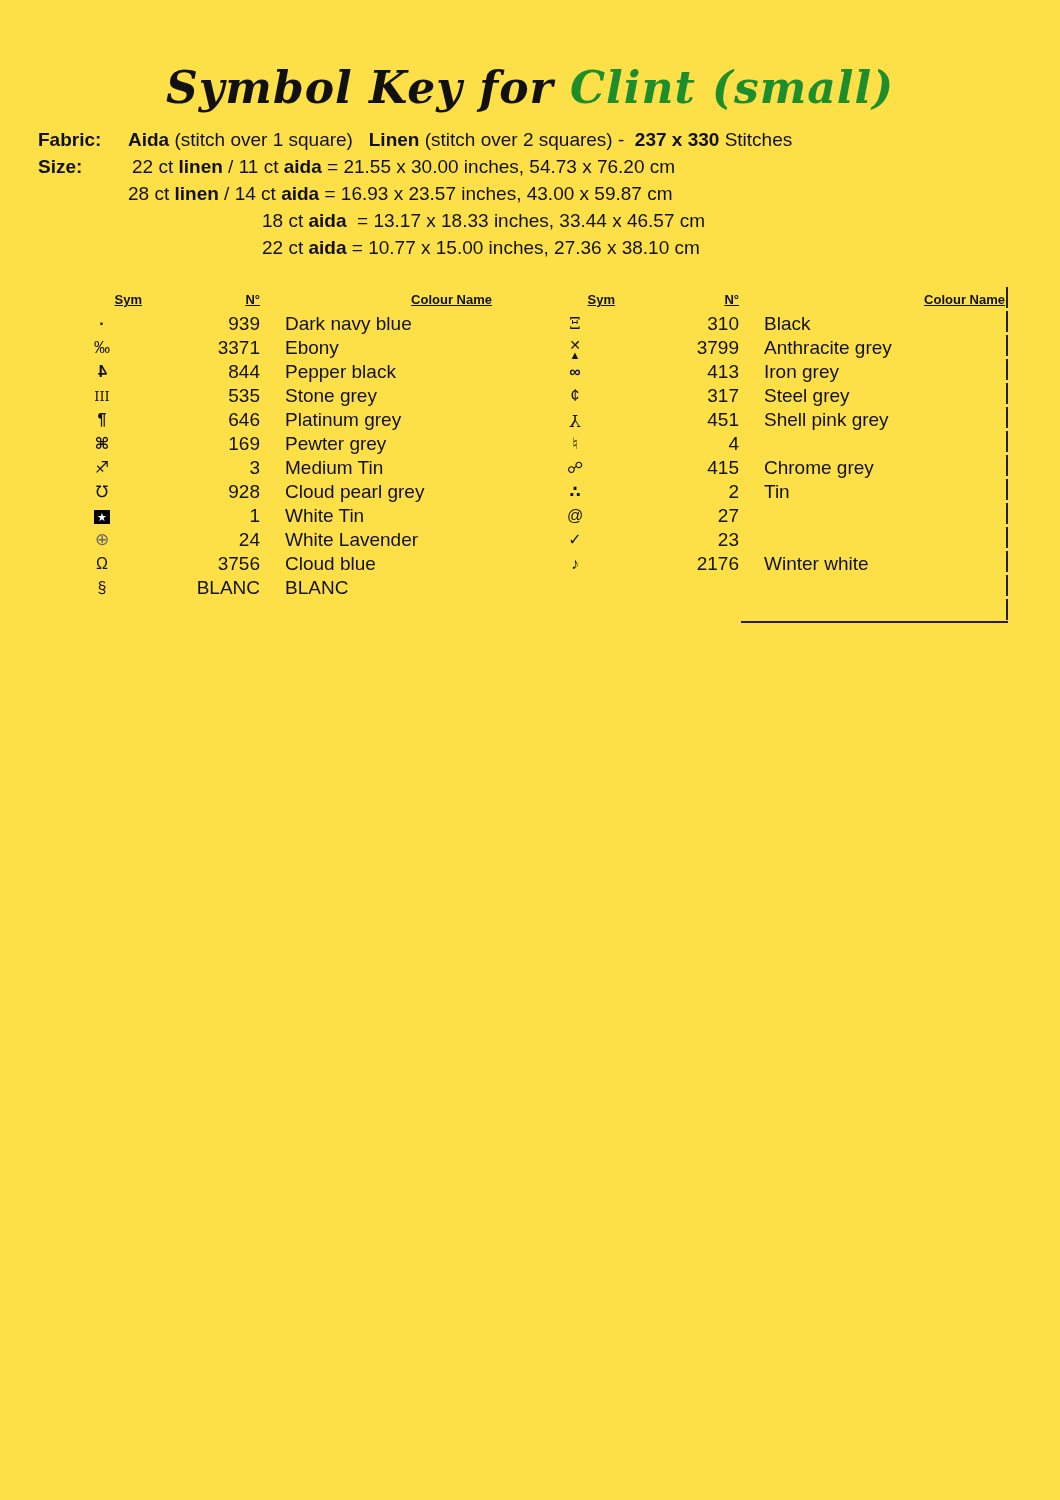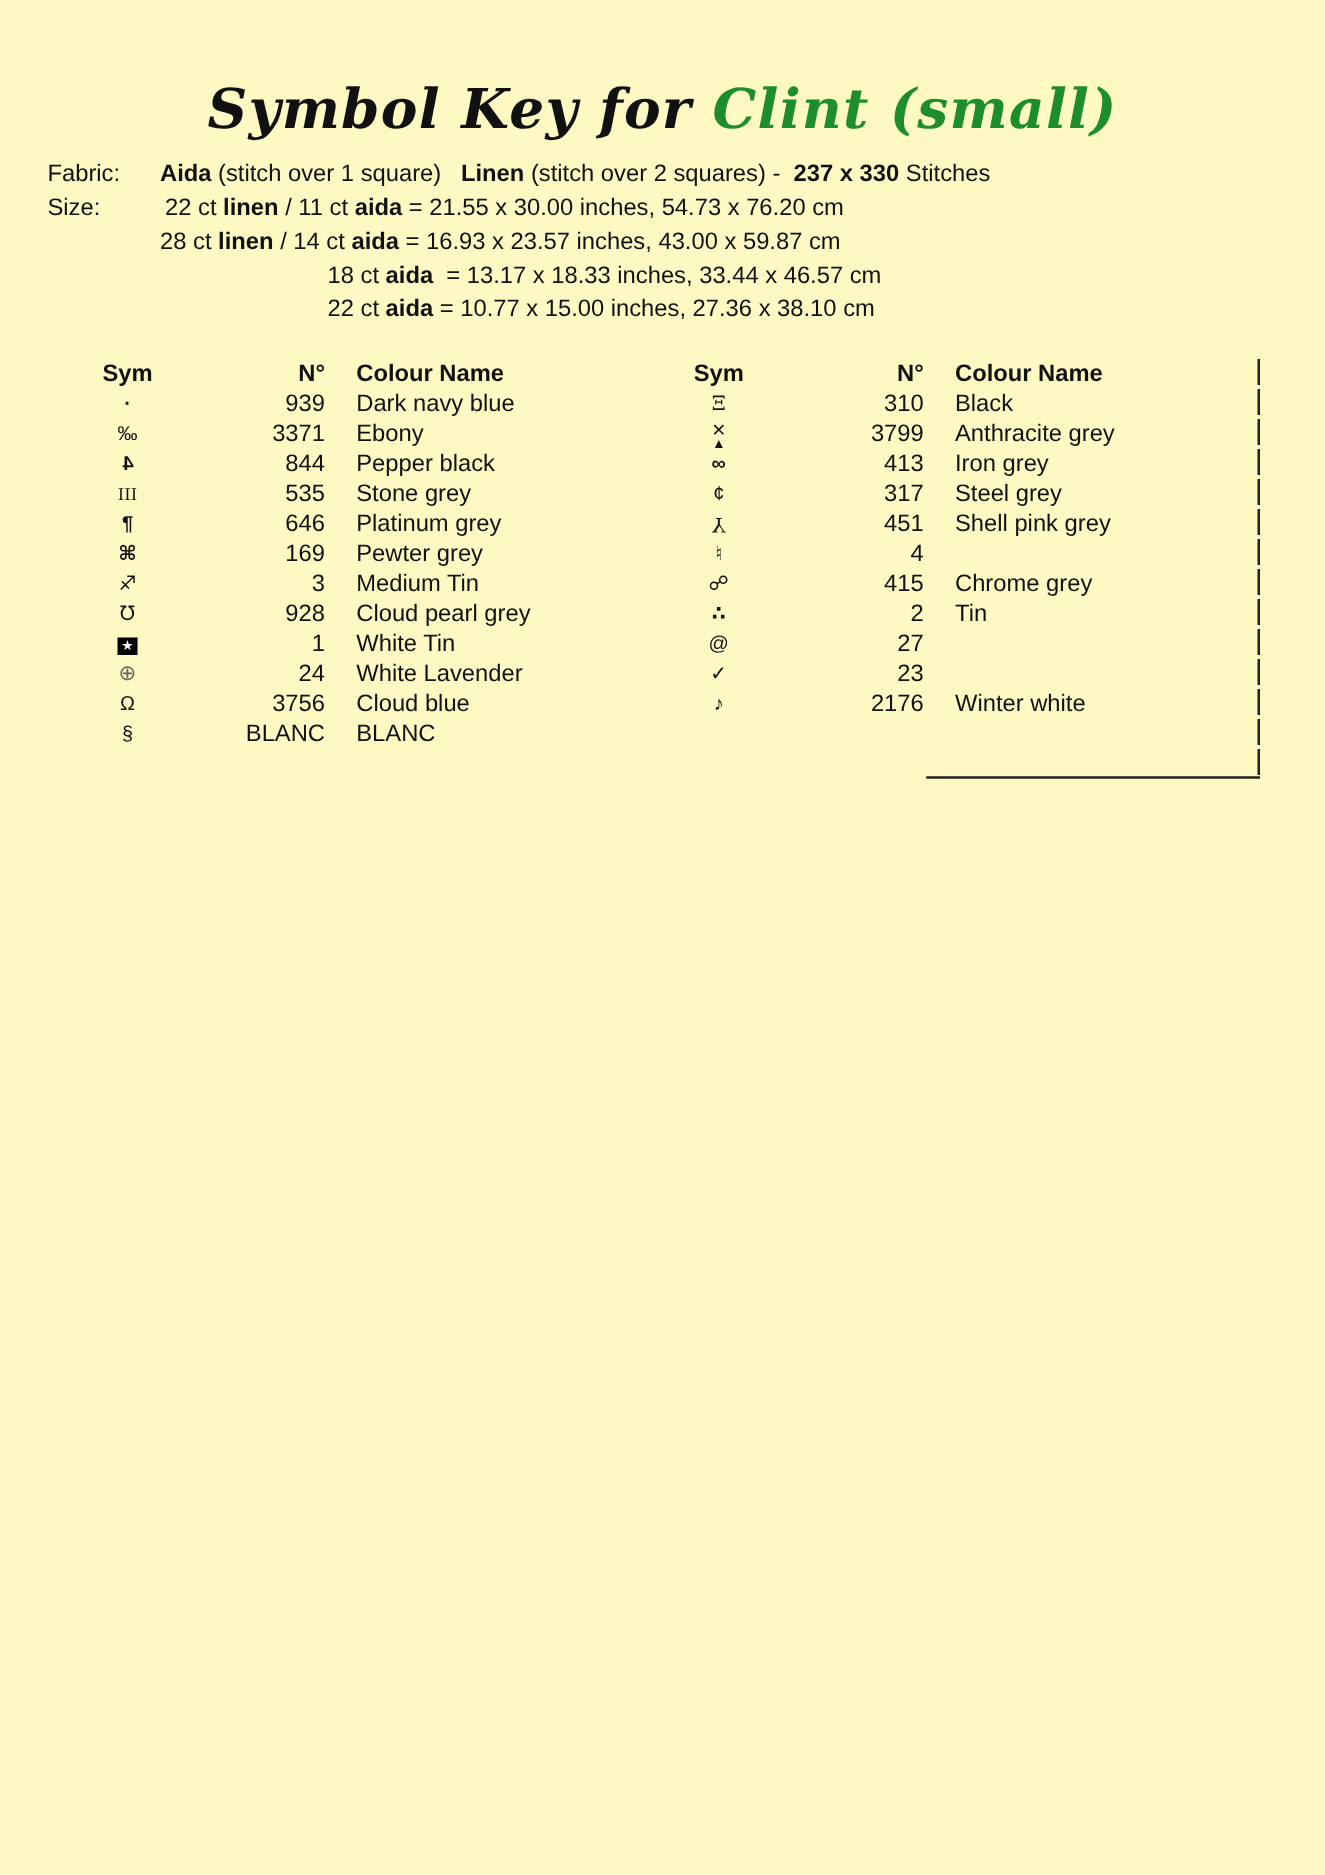--- a/index.html
+++ b/index.html
@@ -1,42 +1,42 @@
 <!DOCTYPE html>
 <html><head>
 <meta charset="utf-8">
 <style>
   html,body{margin:0;padding:0;background:#fff;}
-  .page{position:relative;width:1060px;height:1500px;background:#fef9c3;overflow:hidden;
+  .page{position:relative;width:1060px;height:1500px;background:#fde047;overflow:hidden;
         font-family:"Liberation Sans","DejaVu Sans",sans-serif;color:#111;}
 
   
   .title{position:absolute;top:62px;left:0;width:100%;text-align:center;
          font-family:"DejaVu Serif","Liberation Serif",serif;font-style:italic;font-weight:bold;
          font-size:44px;letter-spacing:1px;white-space:nowrap;}
   .title .green{color:#1e8e2d;}
 
   
   .meta{position:absolute;left:38px;top:126px;font-size:19px;line-height:27px;white-space:nowrap;}
-  .meta .lbl{font-weight:normal;display:inline-block;min-width:90px;}
+  .meta .lbl{font-weight:bold;display:inline-block;min-width:90px;}
   .meta .ind-b{padding-left:134px;}
   .meta .pad4{padding-left:4px;}
   .b{font-weight:bold;}
 
   
   .key{position:absolute;top:288px;font-size:19px;line-height:24px;}
   .key-left{left:62px;width:430px;}
   .key-right{left:535px;width:470px;}
   .krow{display:flex;height:24px;align-items:center;}
   .cell{display:block;}
   .cell.sym{width:80px;text-align:center;font-size:16px;}
   .cell.num{width:118px;text-align:right;}
   .key-right .cell.num{width:124px;}
   .cell.name{padding-left:25px;flex:1;text-align:left;white-space:nowrap;}
-  .hdr .cell{font-weight:bold;font-size:19px;}
+  .hdr .cell{font-weight:bold;text-decoration:underline;font-size:13px;text-align:right;}
 
   
   .symwrap{position:relative;display:inline-block;line-height:1;}
   .symover{position:absolute;left:50%;transform:translateX(-50%);bottom:-5px;font-size:11px;}
   .mirror{display:inline-block;transform:scaleX(-1);}
   .flipv{display:inline-block;transform:scaleY(-1);}
   .serif{font-family:"DejaVu Serif","Liberation Serif",serif;}
   .sm{font-size:13px;}
   .inv{background:#000;color:#fff;font-size:11px;padding:1px 3px;line-height:1.1;display:inline-block;}
   .ghost{color:#666;font-size:17px;}

